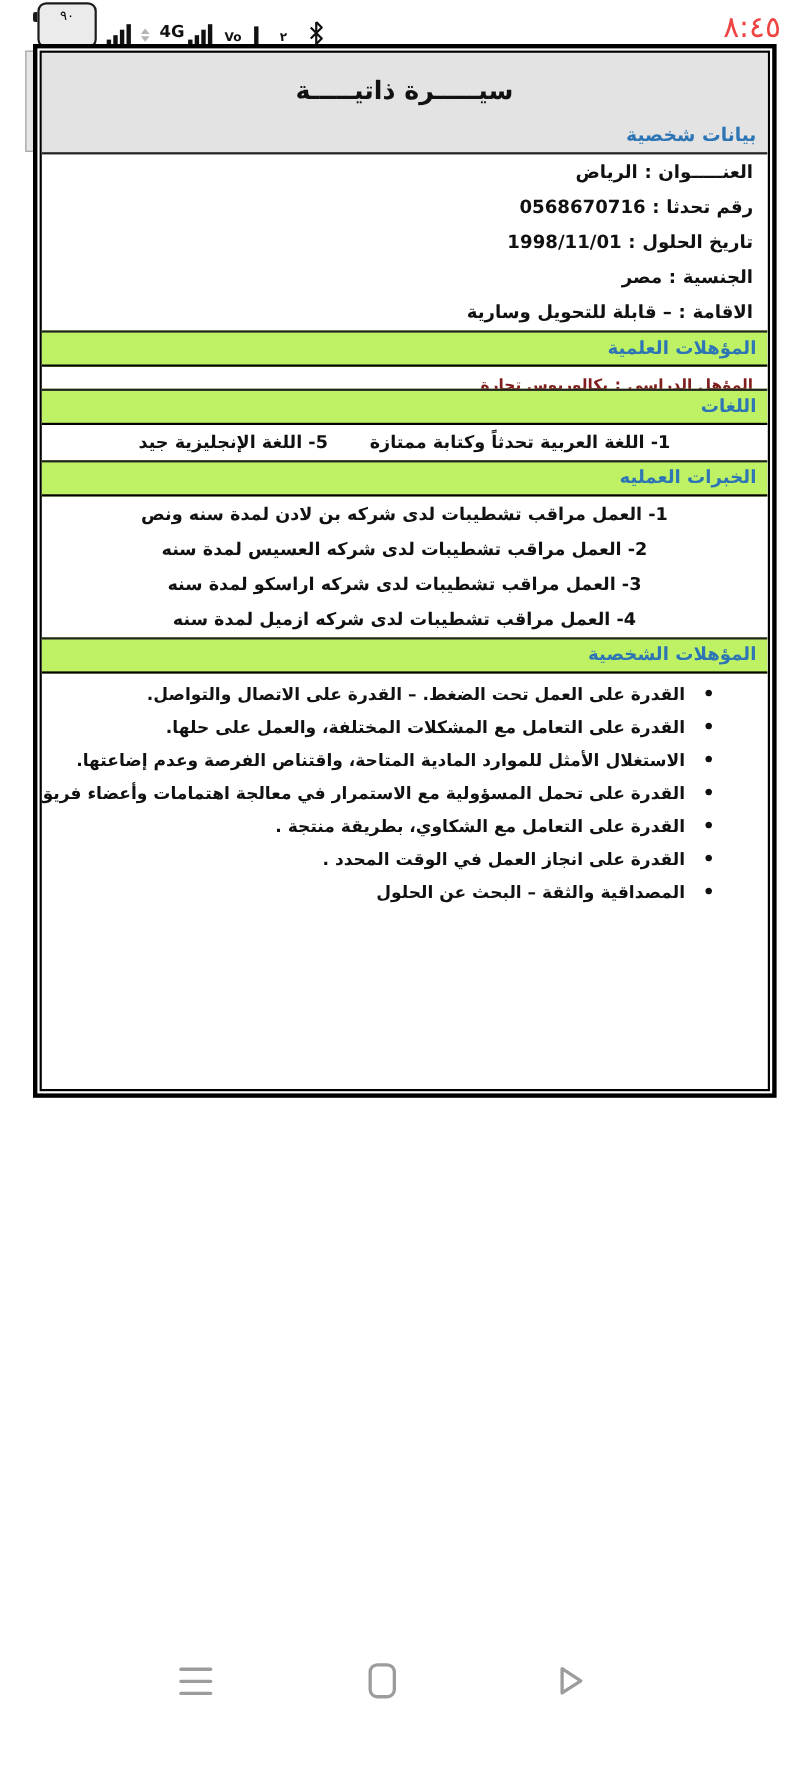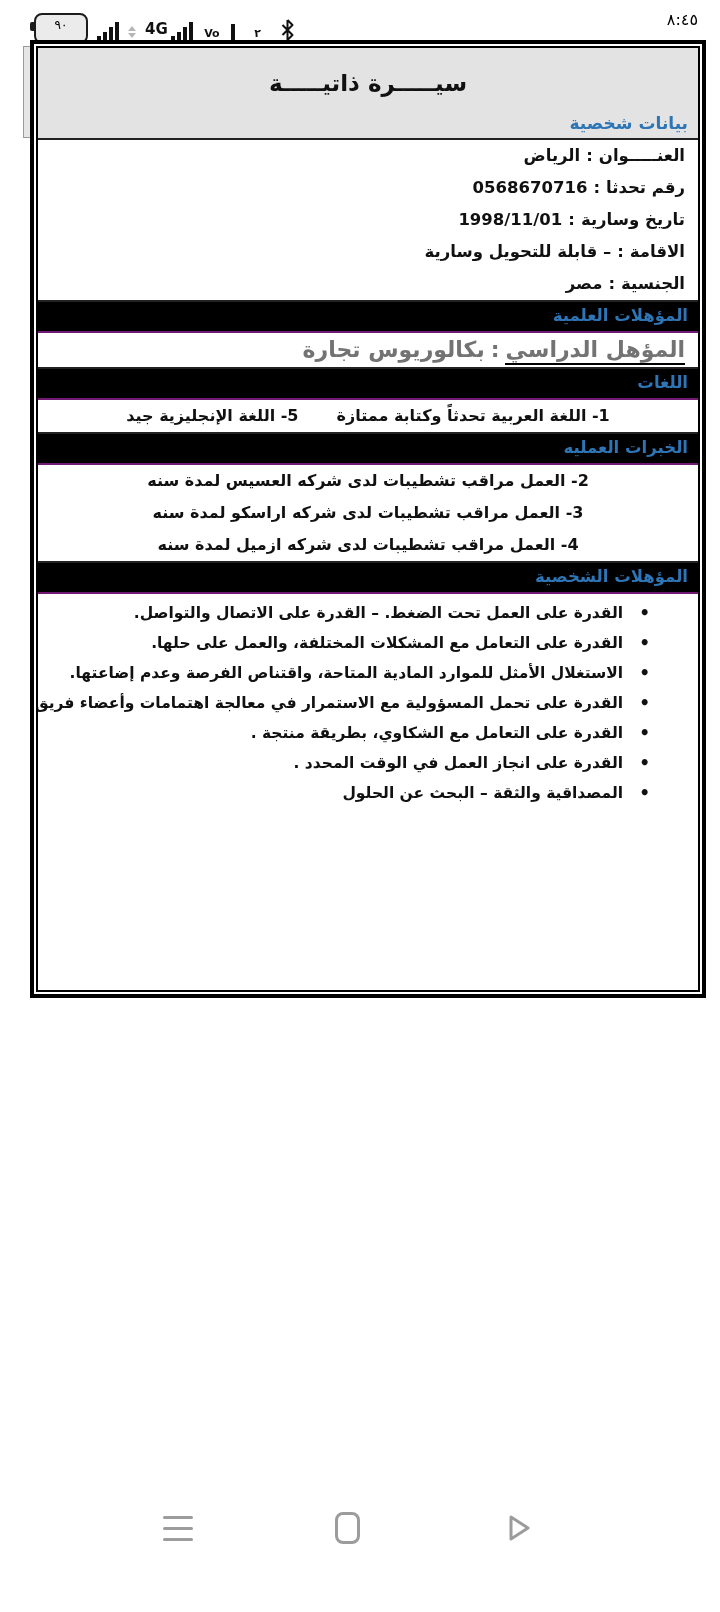--- a/index.html
+++ b/index.html
@@ -2,37 +2,37 @@
 <html lang="ar"><head>
 <meta charset="utf-8">
 <style>
   * { box-sizing: border-box; margin: 0; padding: 0; }
   html, body { width: 720px; height: 1612px; background: #ffffff; overflow: hidden; }
   body { position: relative; font-family: "DejaVu Sans", sans-serif; direction: ltr; }
 
   
   .status-bar { position: absolute; top: 10px; left: 0; width: 720px; height: 38px; z-index: 1; }
   .status-left { position: absolute; left: 34px; top: 2px; display: flex; align-items: flex-end; gap: 9px; height: 32px; }
-  .battery { position: relative; width: 54px; height: 31px; border: 2px solid #1c1c1c; border-radius: 8px;
+  .battery { position: relative; width: 54px; height: 42px; border: 2px solid #1c1c1c; border-radius: 8px;
              background: #ebebeb; color: #000000; font-size: 12px; line-height: 21px; text-align: center; }
   .battery::before { content: ""; position: absolute; left: -6px; top: 7px; width: 4px; height: 9px; background: #1c1c1c; border-radius: 2px 0 0 2px; }
   .sigbars { display: flex; align-items: flex-end; gap: 2px; height: 22px; }
   .sigbars i { display: block; width: 4px; background: #111; }
   .b1 { height: 8px; } .b2 { height: 12px; } .b3 { height: 17px; } .b4 { height: 22px; }
   .updown { display: flex; flex-direction: column; gap: 2px; align-items: center; margin-bottom: 6px; }
   .updown i { width: 0; height: 0; border-left: 4px solid transparent; border-right: 4px solid transparent; }
   .arr-up { border-bottom: 5px solid #b5b5b5; }
   .arr-down { border-top: 5px solid #b5b5b5; }
   .net4g { display: flex; align-items: flex-end; gap: 3px; }
   .net4g .lbl { font-size: 15px; font-weight: bold; color: #111; line-height: 14px; margin-bottom: 8px; }
   .stack { display: flex; flex-direction: column; align-items: center; line-height: 11px; color: #111;
            font-weight: bold; font-size: 11px; margin-bottom: -6px; }
   .volte-bar { width: 4px; height: 18px; background: #111; margin-bottom: 2px; }
   .bt-icon { margin-bottom: 2px; }
-  .status-time { position: absolute; right: 22px; top: 0; font-size: 16px; color: #000000; }
+  .status-time { position: absolute; right: 10px; top: 0; font-size: 27px; color: #ef4444; }
 
   
   .page-edge { position: absolute; left: 23px; top: 46px; width: 9px; height: 92px;
                background: #e6e6e6; border: 1px solid #9a9a9a; z-index: 0; }
 
   
   .page { position: absolute; left: 30px; top: 40px; width: 676px; height: 958px;
           background: #ffffff; border: 4px solid #000; z-index: 2; }
   .page-inner { position: absolute; top: 2px; left: 2px; right: 2px; bottom: 2px;
                 border: 2px solid #000; background: #fff; display: flex; flex-direction: column;
@@ -41,24 +41,24 @@
   .title-block { position: relative; height: 92px; background: #e3e3e3; border-bottom: 2px solid #222; flex: none; }
   .doc-title { position: absolute; top: 22px; left: 0; right: 0; text-align: center;
                font-size: 23px; font-weight: bold; color: #111; }
   .personal-hdr { position: absolute; bottom: 5px; right: 10px; font-size: 17px; font-weight: bold; color: #2e75b6; }
 
   .field-row { height: 32px; line-height: 32px; padding-right: 13px; font-size: 16.5px; font-weight: bold;
                color: #111; white-space: nowrap; flex: none; }
   .u { border-bottom: 2px solid #000; padding-bottom: 1px; }
   .sep { margin: 0 6px; }
 
-  .section-bar { height: 33px; line-height: 28px; background: #000000; border-top: 2px solid #222;
-                 border-bottom: 2px solid #701a75; color: #2e75b6; font-size: 16.5px; font-weight: bold;
+  .section-bar { height: 33px; line-height: 28px; background: #bef264; border-top: 2px solid #222;
+                 border-bottom: 2px solid #000000; color: #2e75b6; font-size: 16.5px; font-weight: bold;
                  padding-right: 10px; flex: none; }
-  .edu-row { height: 34px; line-height: 34px; padding-right: 13px; font-size: 22px; font-weight: bold; color: #737373;
+  .edu-row { height: 20px; line-height: 34px; padding-right: 13px; font-size: 14px; font-weight: bold; color: #7f1d1d;
              white-space: nowrap; flex: none; }
   .center-row { height: 32px; line-height: 32px; text-align: center; font-size: 16px; font-weight: bold;
                 color: #111; white-space: nowrap; flex: none; }
   .lang-row span + span { margin-right: 38px; }
 
   .bullets { flex: none; padding-top: 4px; }
   .bullet-row { display: flex; align-items: center; gap: 16px; height: 30px; padding-right: 48px;
                 font-size: 15.5px; font-weight: bold; color: #111; white-space: nowrap; }
   .bullet-dot { font-size: 17px; flex: none; }
   .page-filler { flex: 1; }
@@ -127,40 +127,41 @@
       <div class="personal-hdr">بيانات شخصية</div>
     </div>
 
     <div class="field-row">
       <span>العنـــــوان</span><span class="sep">:</span><span>الرياض</span>
     </div>
     <div class="field-row">
       <span>رقم تحدثا</span><span class="sep">:</span><span>0568670716</span>
     </div>
     <div class="field-row">
-      <span>تاريخ وسارية</span><span class="sep">:</span><span>1998/11/01</span>
+      <span>تاريخ الحلول</span><span class="sep">:</span><span>1998/11/01</span>
+    </div>
+    <div class="field-row">
+      <span>الجنسية</span><span class="sep">:</span><span>مصر</span>
     </div>
     <div class="field-row">
       <span>الاقامة</span><span class="sep">:</span><span>– قابلة للتحويل وسارية</span>
-    </div>
-    <div class="field-row">
-      <span>الجنسية</span><span class="sep">:</span><span>مصر</span>
     </div>
 
     <div class="section-bar">المؤهلات العلمية</div>
     <div class="edu-row">
       <span class="u">المؤهل الدراسي</span><span class="sep">:</span><span>بكالوريوس تجارة</span>
     </div>
 
     <div class="section-bar">اللغات</div>
     <div class="center-row lang-row">
       <span>1- اللغة العربية تحدثاً وكتابة ممتازة</span><span>5- اللغة الإنجليزية جيد</span>
     </div>
 
     <div class="section-bar">الخبرات العمليه</div>
+    <div class="center-row">1- العمل مراقب تشطيبات لدى شركه بن لادن لمدة سنه ونص</div>
     <div class="center-row">2- العمل مراقب تشطيبات لدى شركه العسيس لمدة سنه</div>
     <div class="center-row">3- العمل مراقب تشطيبات لدى شركه اراسكو لمدة سنه</div>
     <div class="center-row">4- العمل مراقب تشطيبات لدى شركه ازميل لمدة سنه</div>
 
     <div class="section-bar">المؤهلات الشخصية</div>
     <div class="bullets">
       <div class="bullet-row">
         <span class="bullet-dot">•</span>
           <span>القدرة على العمل تحت الضغط. – القدرة على الاتصال والتواصل.</span>
       </div>

